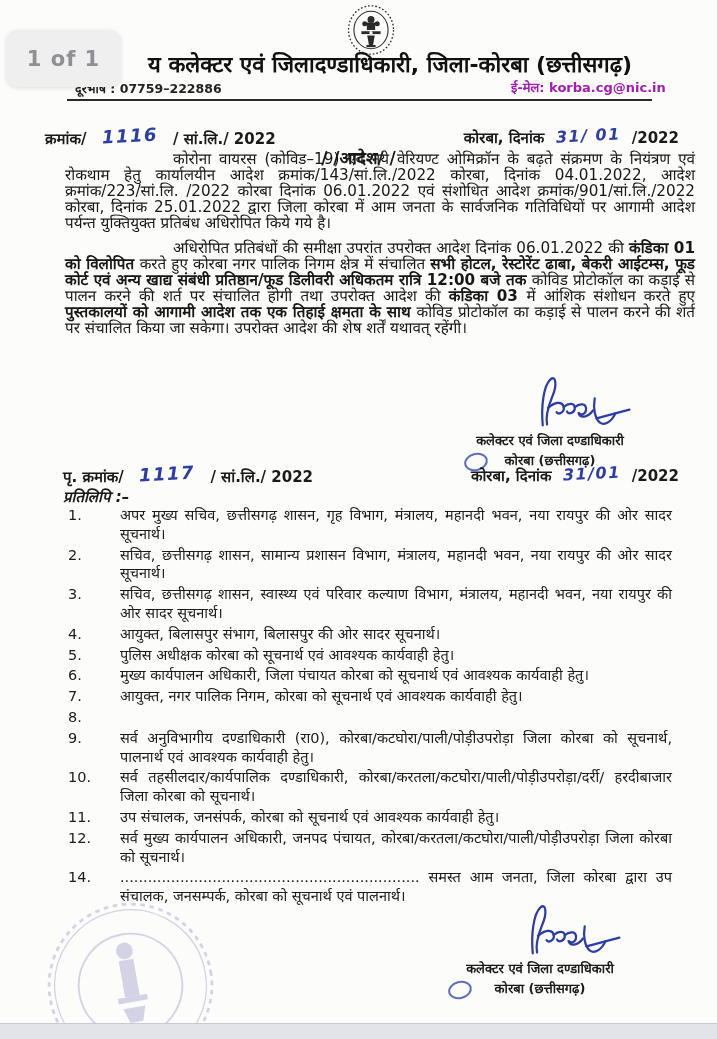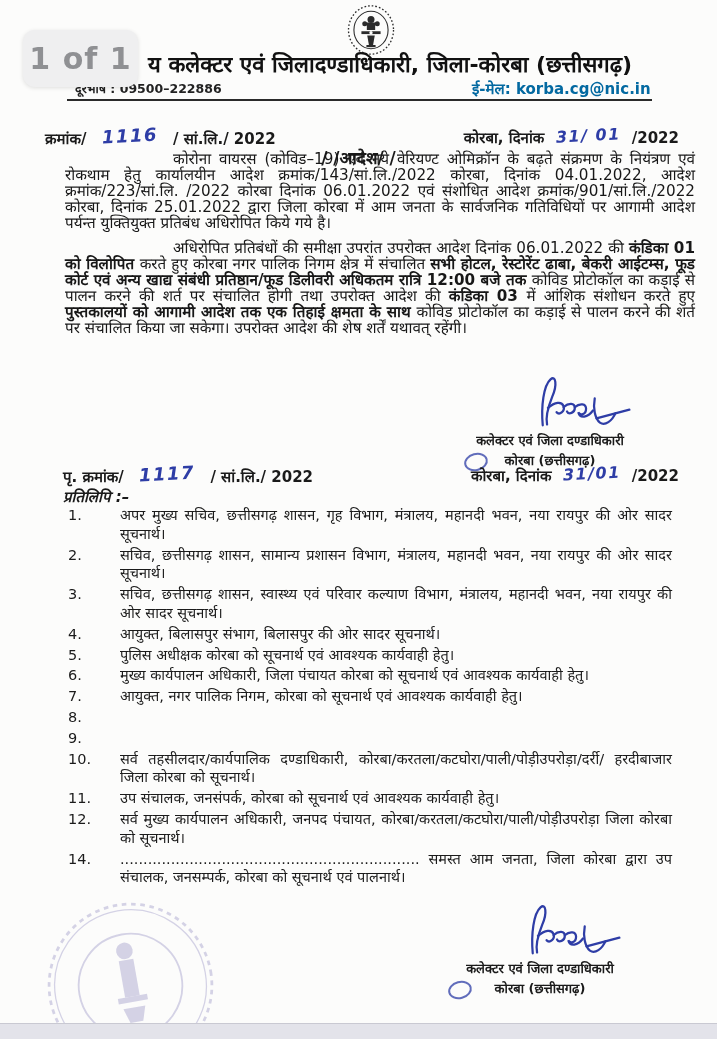--- a/index.html
+++ b/index.html
@@ -1,27 +1,27 @@
 <!DOCTYPE html>
 <html><head>
 <meta charset="utf-8">
 <style>
   html,body{margin:0;padding:0;background:#d8d8de;}
   .screen{position:relative;width:717px;height:1039px;overflow:hidden;
     background:#fcfcfb;font-family:"DejaVu Sans","Liberation Sans",sans-serif;color:#1a1a1a;}
   
-  .page-badge{position:absolute;left:23px;top:30px;width:115px;height:57px;border-radius:12px;
+  .page-badge{position:absolute;left:6px;top:30px;width:115px;height:57px;border-radius:12px;
     background:#efeff0;box-shadow:0 1px 4px rgba(0,0,0,.12);display:flex;align-items:center;justify-content:center;
-    font-size:30px;font-weight:600;color:#8f9093;letter-spacing:1px;z-index:5;}
+    font-size:21px;font-weight:600;color:#8f9093;letter-spacing:1px;z-index:5;}
   
   .emblem{position:absolute;left:346px;top:3px;width:50px;height:54px;}
   .office-title{position:absolute;left:148px;top:48px;width:540px;font-size:22px;font-weight:bold;
     color:#111;white-space:nowrap;}
   .phone{position:absolute;left:75px;top:80px;font-size:12.5px;font-weight:bold;color:#222;}
-  .email{position:absolute;left:472px;top:78px;font-size:15px;font-weight:bold;color:#0369a1;}
+  .email{position:absolute;left:511px;top:78px;font-size:13px;font-weight:bold;color:#a21caf;}
   .rule{position:absolute;left:67px;top:99px;width:585px;height:2px;background:#2a2a2a;}
   .order-heading{position:absolute;left:0;top:106px;width:717px;text-align:center;
     font-size:17px;font-weight:bold;margin-top:40px;}
   
   .ref-row{position:absolute;left:45px;right:38px;display:flex;justify-content:space-between;
     font-size:15px;font-weight:bold;}
   .ref-row-1{top:127px;}
   .ref-row-2{top:465px;left:63px;}
   .hand{color:#2e3da6;font-style:italic;font-weight:600;letter-spacing:1.5px;
     display:inline-block;transform:rotate(-3deg) translateY(-2px);font-size:18px;padding:0 10px;}
@@ -73,21 +73,21 @@
       <circle cx="37.5" cy="24.5" r="3" fill="#2b2b2b"></circle>
       <rect x="25" y="23" width="10" height="9" fill="#2b2b2b"></rect>
       <rect x="18.5" y="33.5" width="23" height="3.4" fill="#2b2b2b"></rect>
       <circle cx="30" cy="35.2" r="2" fill="#fcfcfb"></circle>
       <path d="M25.5 38.5 L34.5 38.5 L32.5 50 L27.5 50 Z" fill="#2b2b2b"></path>
       <rect x="24.5" y="50" width="11" height="2.6" fill="#2b2b2b"></rect>
     </svg>
   </div>
 
   <div class="office-title">य कलेक्टर एवं जिलादण्डाधिकारी, जिला-कोरबा (छत्तीसगढ़)</div>
-  <div class="phone">दूरभाष : 09500–222886</div>
+  <div class="phone">दूरभाष : 07759–222886</div>
   <div class="email">ई-मेल: korba.cg@nic.in</div>
   <div class="rule"></div>
 
   <div class="order-heading">/ /आदेश/ /</div>
 
   <div class="ref-row ref-row-1">
     <span>
       <span>क्रमांक/</span>
       <span class="hand">1116</span>
       <span>/ सां.लि./ 2022</span>
@@ -171,20 +171,21 @@
         <span class="no">7.</span>
         <span class="txt">आयुक्त, नगर पालिक निगम, कोरबा को सूचनार्थ एवं आवश्यक कार्यवाही हेतु।</span>
       </div>
 
       <div class="recipient">
         <span class="no">8.</span>
       </div>
 
       <div class="recipient">
         <span class="no">9.</span>
+        <span class="txt">सर्व अनुविभागीय दण्डाधिकारी (रा0), कोरबा/कटघोरा/पाली/पोड़ीउपरोड़ा जिला कोरबा को सूचनार्थ, पालनार्थ एवं आवश्यक कार्यवाही हेतु।</span>
       </div>
 
       <div class="recipient">
         <span class="no">10.</span>
         <span class="txt">सर्व तहसीलदार/कार्यपालिक दण्डाधिकारी, कोरबा/करतला/कटघोरा/पाली/पोड़ीउपरोड़ा/दर्री/ हरदीबाजार जिला कोरबा को सूचनार्थ।</span>
       </div>
 
       <div class="recipient">
         <span class="no">11.</span>
         <span class="txt">उप संचालक, जनसंपर्क, कोरबा को सूचनार्थ एवं आवश्यक कार्यवाही हेतु।</span>

